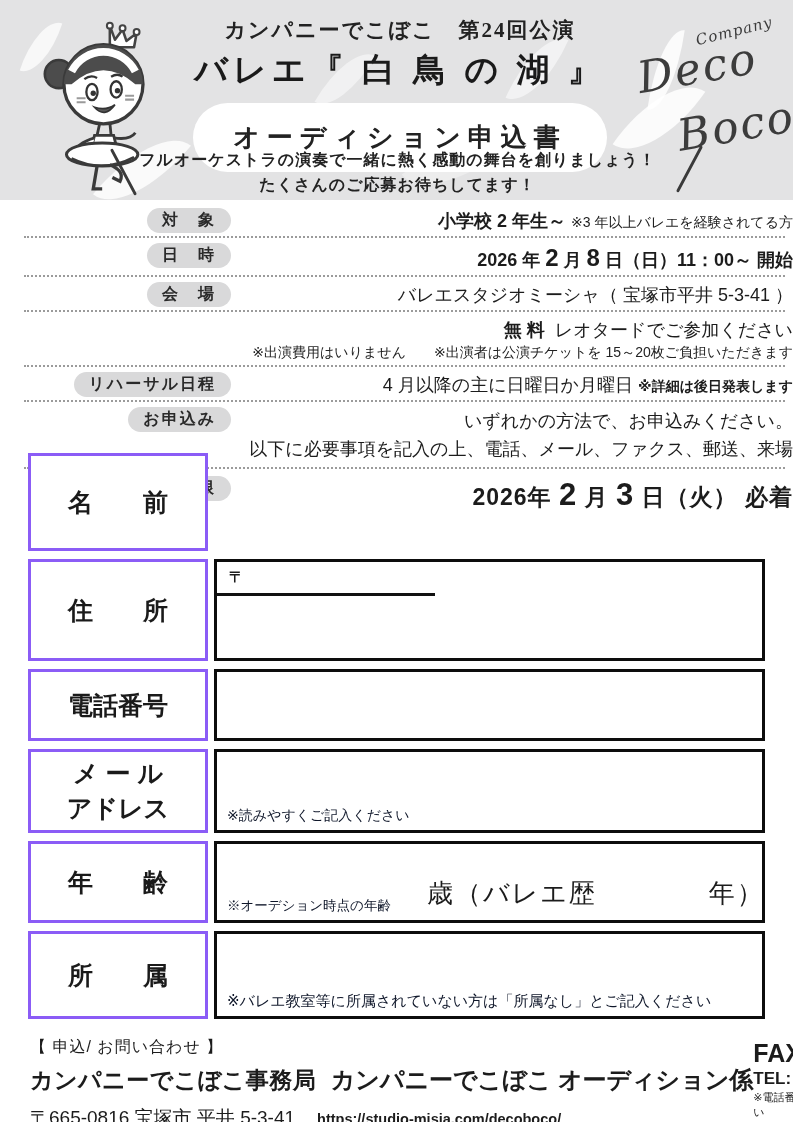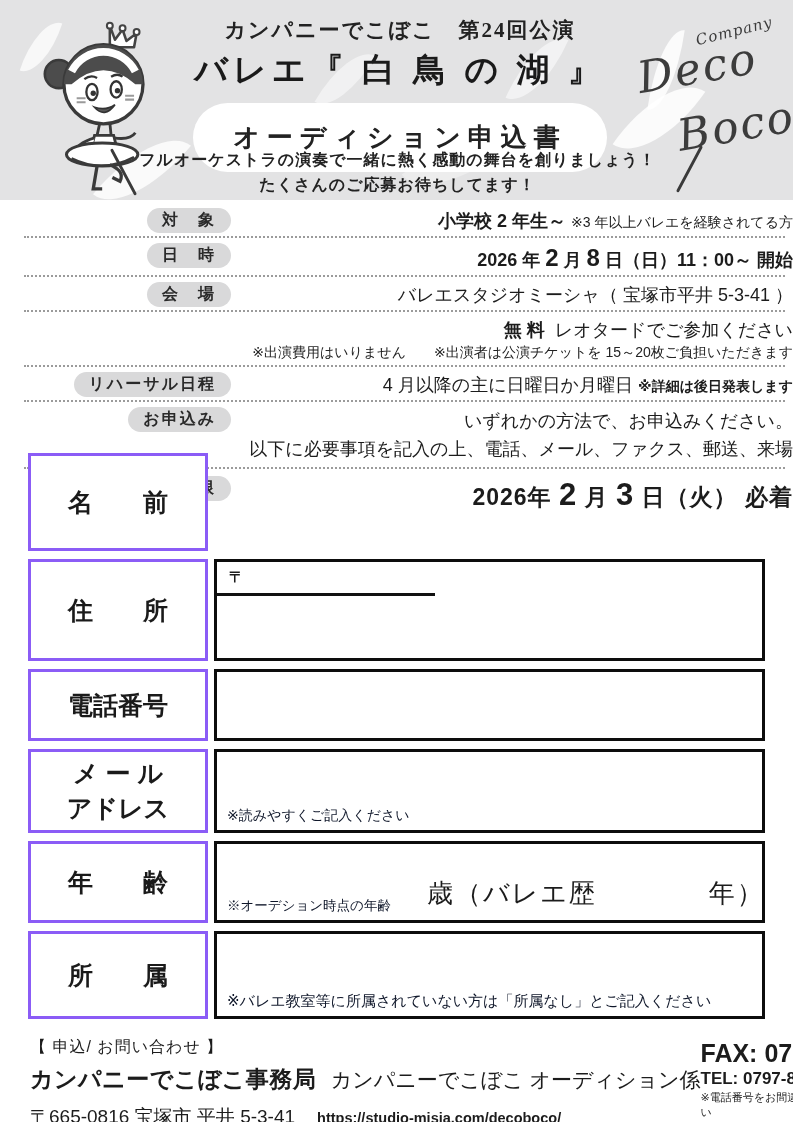--- a/index.html
+++ b/index.html
@@ -70,21 +70,21 @@
   .h-mail { height:84px; }
   .h-age { height:82px; }
   .h-aff { height:88px; }
 
   
   .pfooter { display:flex; padding:10px 28px 0 30px; }
   .pf-left { flex:1; }
   .contact-title { font-size:16px; font-weight:normal; letter-spacing:1px; }
   .org-line { margin-top:6px; white-space:nowrap; }
   .org-main { font-size:23px; font-weight:900; letter-spacing:.5px; }
-  .org-sub { font-size:21px; font-weight:normal; margin-left:10px;text-align:center; }
+  .org-sub { font-size:24px; font-weight:bold; margin-left:10px;text-align:center; }
   .addr-line { margin-top:9px; display:flex; align-items:baseline; gap:22px; }
   .pf-addr { font-size:19px; }
   .pf-url { font-size:14.5px; font-weight:bold; }
   .pf-right { width:250px; flex:none; padding-top:2px; }
   .pf-fax { font-size:25px; font-weight:900; white-space:nowrap; }
   .pf-tel { font-size:17px; font-weight:bold; margin-top:1px; }
   .pf-telnote { font-size:11px; margin-top:1px; }
   .pf-mail { font-size:19px; font-weight:bold; margin-top:2px; }
 </style>
 </head>

